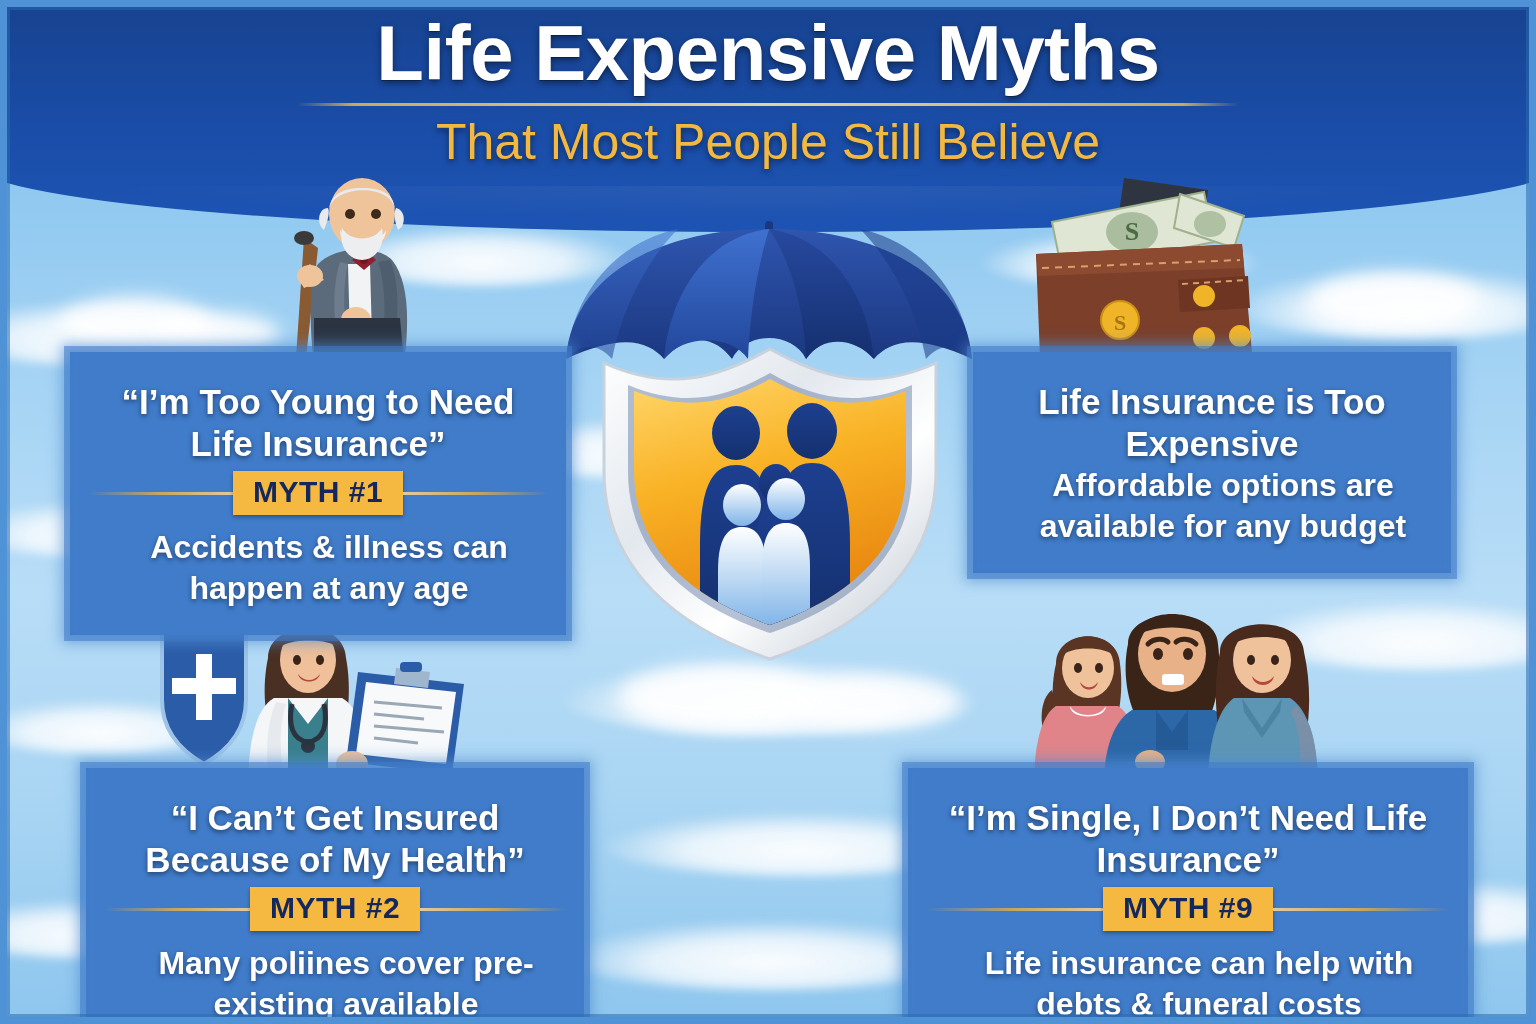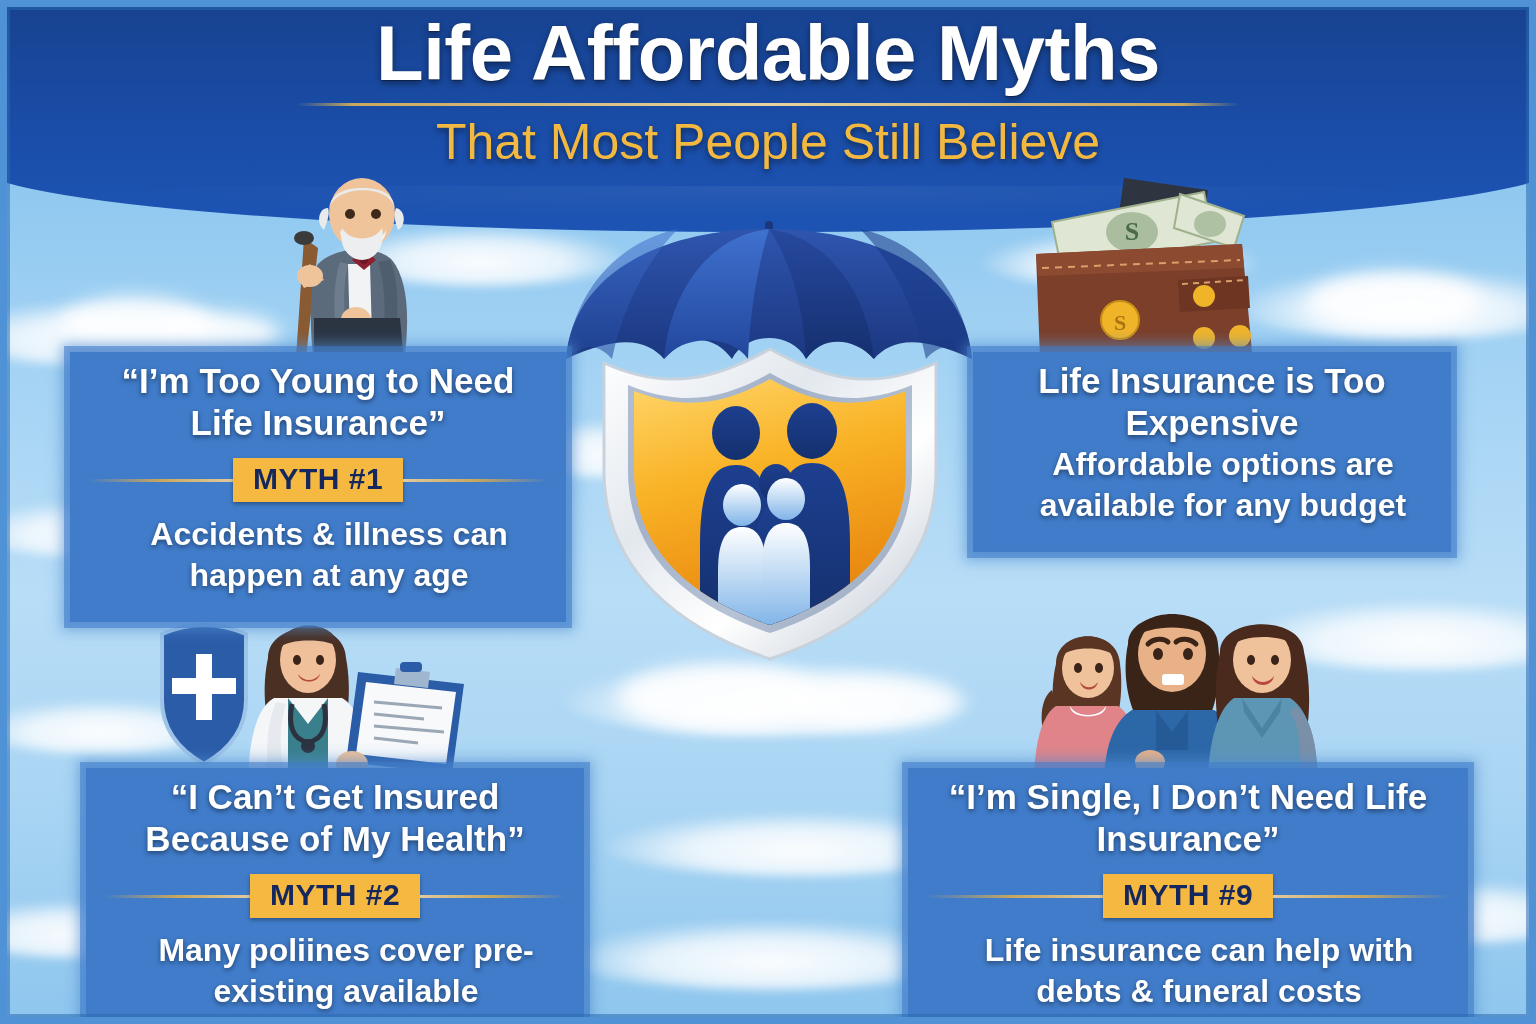--- a/index.html
+++ b/index.html
@@ -82,40 +82,40 @@
     font-weight:normal; color:#f3b840;
     text-shadow:0 3px 6px rgba(0,0,0,.5);
     white-space:nowrap;
   }
 
   
   .card {
     position:absolute;
     background:#3a76c6;
     z-index:30;
-    padding:8px 18px 26px;
+    padding:29px 18px 26px;
     text-align:center;
     box-shadow:0 0 0 6px rgba(58,118,198,.55),
                0 0 14px 10px rgba(95,155,214,.30);
   }
   .card::before {
     content:"";
     position:absolute; inset:-7px;
     background:rgba(74,134,206,.45);
     filter:blur(6px);
     z-index:-1;
   }
   .myth-title {
     font-size:35px; line-height:1.2;
     font-weight:bold; color:#ffffff;
     text-shadow:0 2px 5px rgba(0,0,0,.5);
   }
   .badge-row {
     display:flex; align-items:center; justify-content:center;
-    gap:0; margin:14px 0 12px;
+    gap:0; margin:6px 0 12px;
   }
   .badge-rule {
     flex:1 1 auto; height:3px;
     background:linear-gradient(90deg,rgba(197,164,86,0),#c8a75c,#e0caa0);
   }
   .badge-rule.right {
     background:linear-gradient(270deg,rgba(197,164,86,0),#c8a75c,#e0caa0);
   }
   .badge {
     flex:0 0 auto;
@@ -171,21 +171,21 @@
     <div class="cloudband" style="left:1240px; top:600px; width:360px; height:70px;"></div>
     <div class="cloudband" style="left:600px;  top:812px; width:400px; height:64px;"></div>
     <div class="cloudband" style="left:-30px;  top:700px; width:260px; height:54px;"></div>
     <div class="cloudband" style="left:560px;  top:920px; width:420px; height:70px;"></div>
     <div class="cloudband" style="left:1290px; top:880px; width:320px; height:64px;"></div>
     <div class="cloudband" style="left:-60px;  top:900px; width:280px; height:58px;"></div>
   </div>
 
   <div class="header">
     <div class="header-inner">
-      <div class="title">Life Affordable Myths</div>
+      <div class="title">Life Expensive Myths</div>
       <div class="title-rule"></div>
       <div class="subtitle">That Most People Still Believe</div>
     </div>
   </div>
 
   <svg id="emblem" viewBox="0 0 420 450">
     <defs>
       <linearGradient id="panelA" x1="0" y1="0" x2="0" y2="1">
         <stop offset="0" stop-color="#2f55ae"></stop>
           <stop offset="1" stop-color="#1b3780"></stop>

